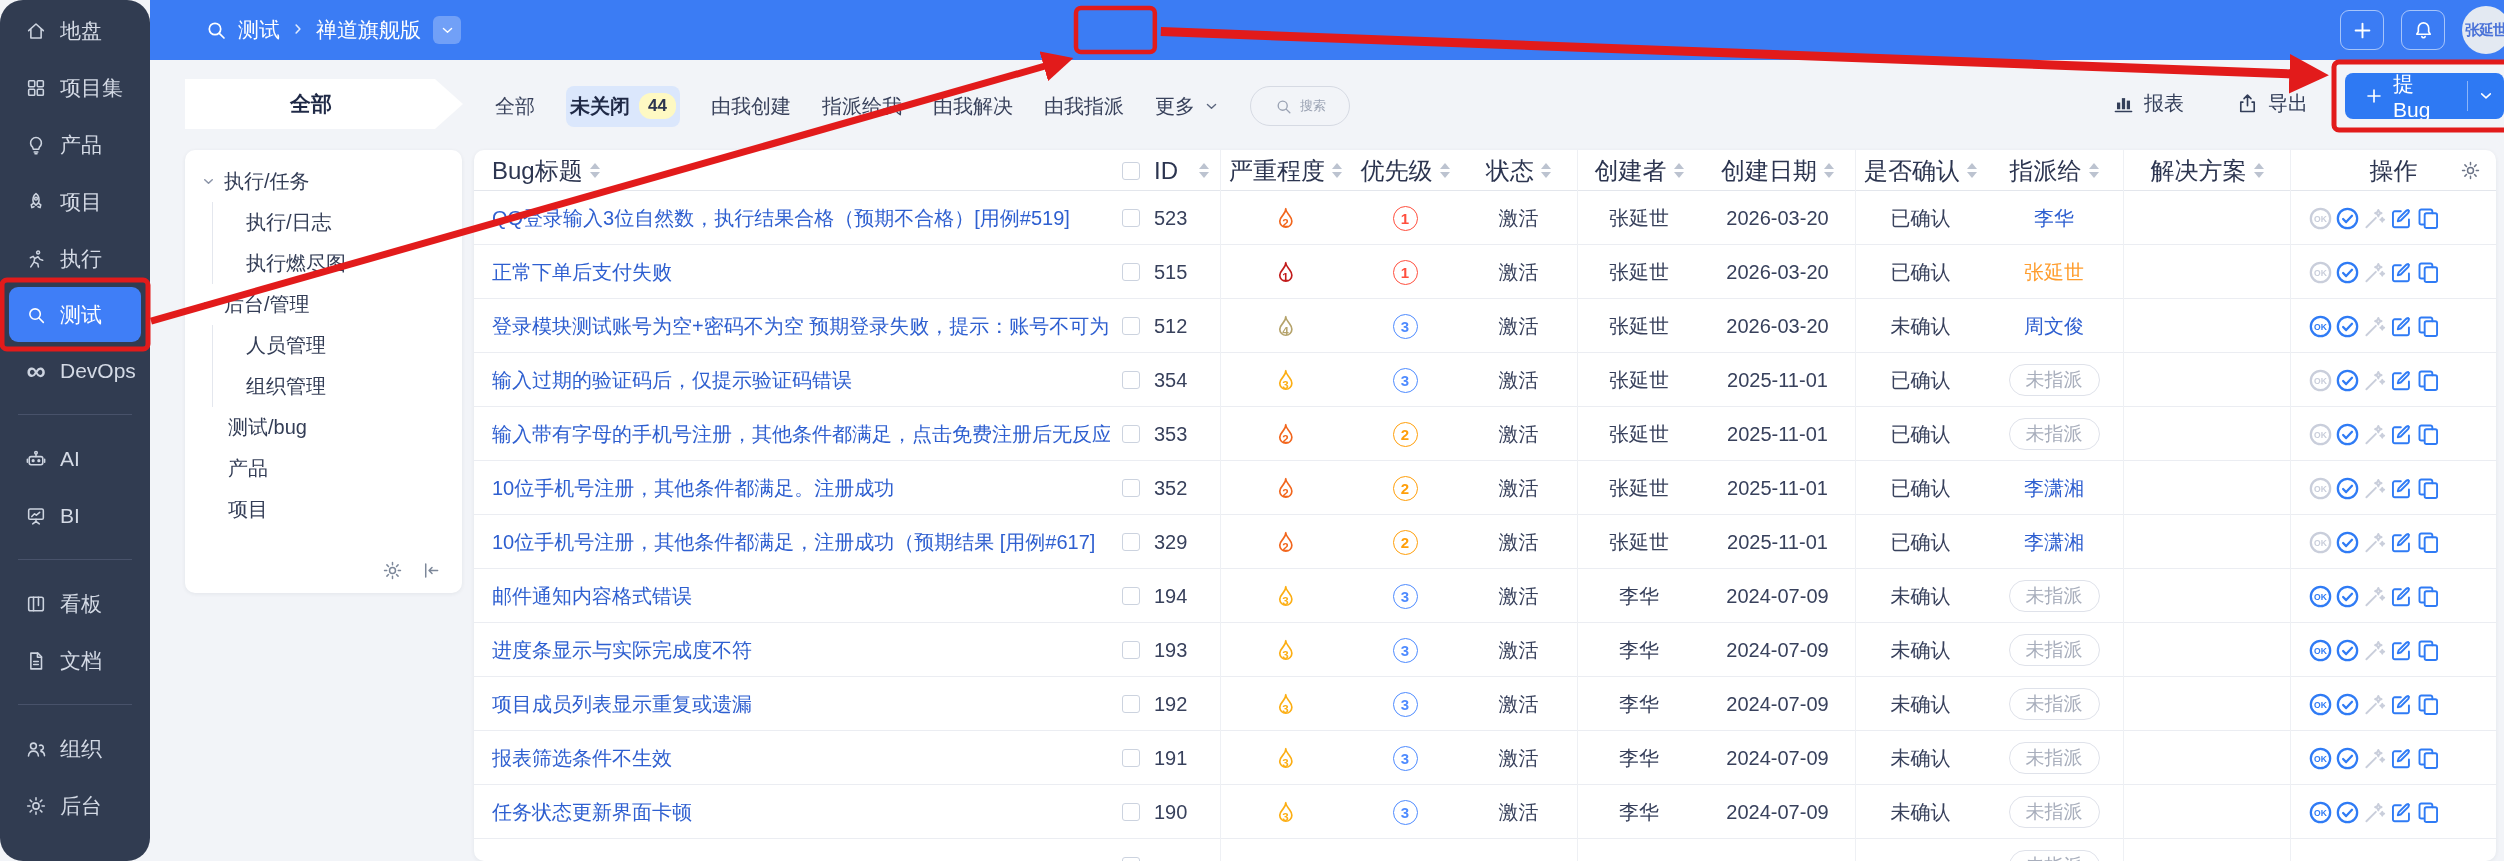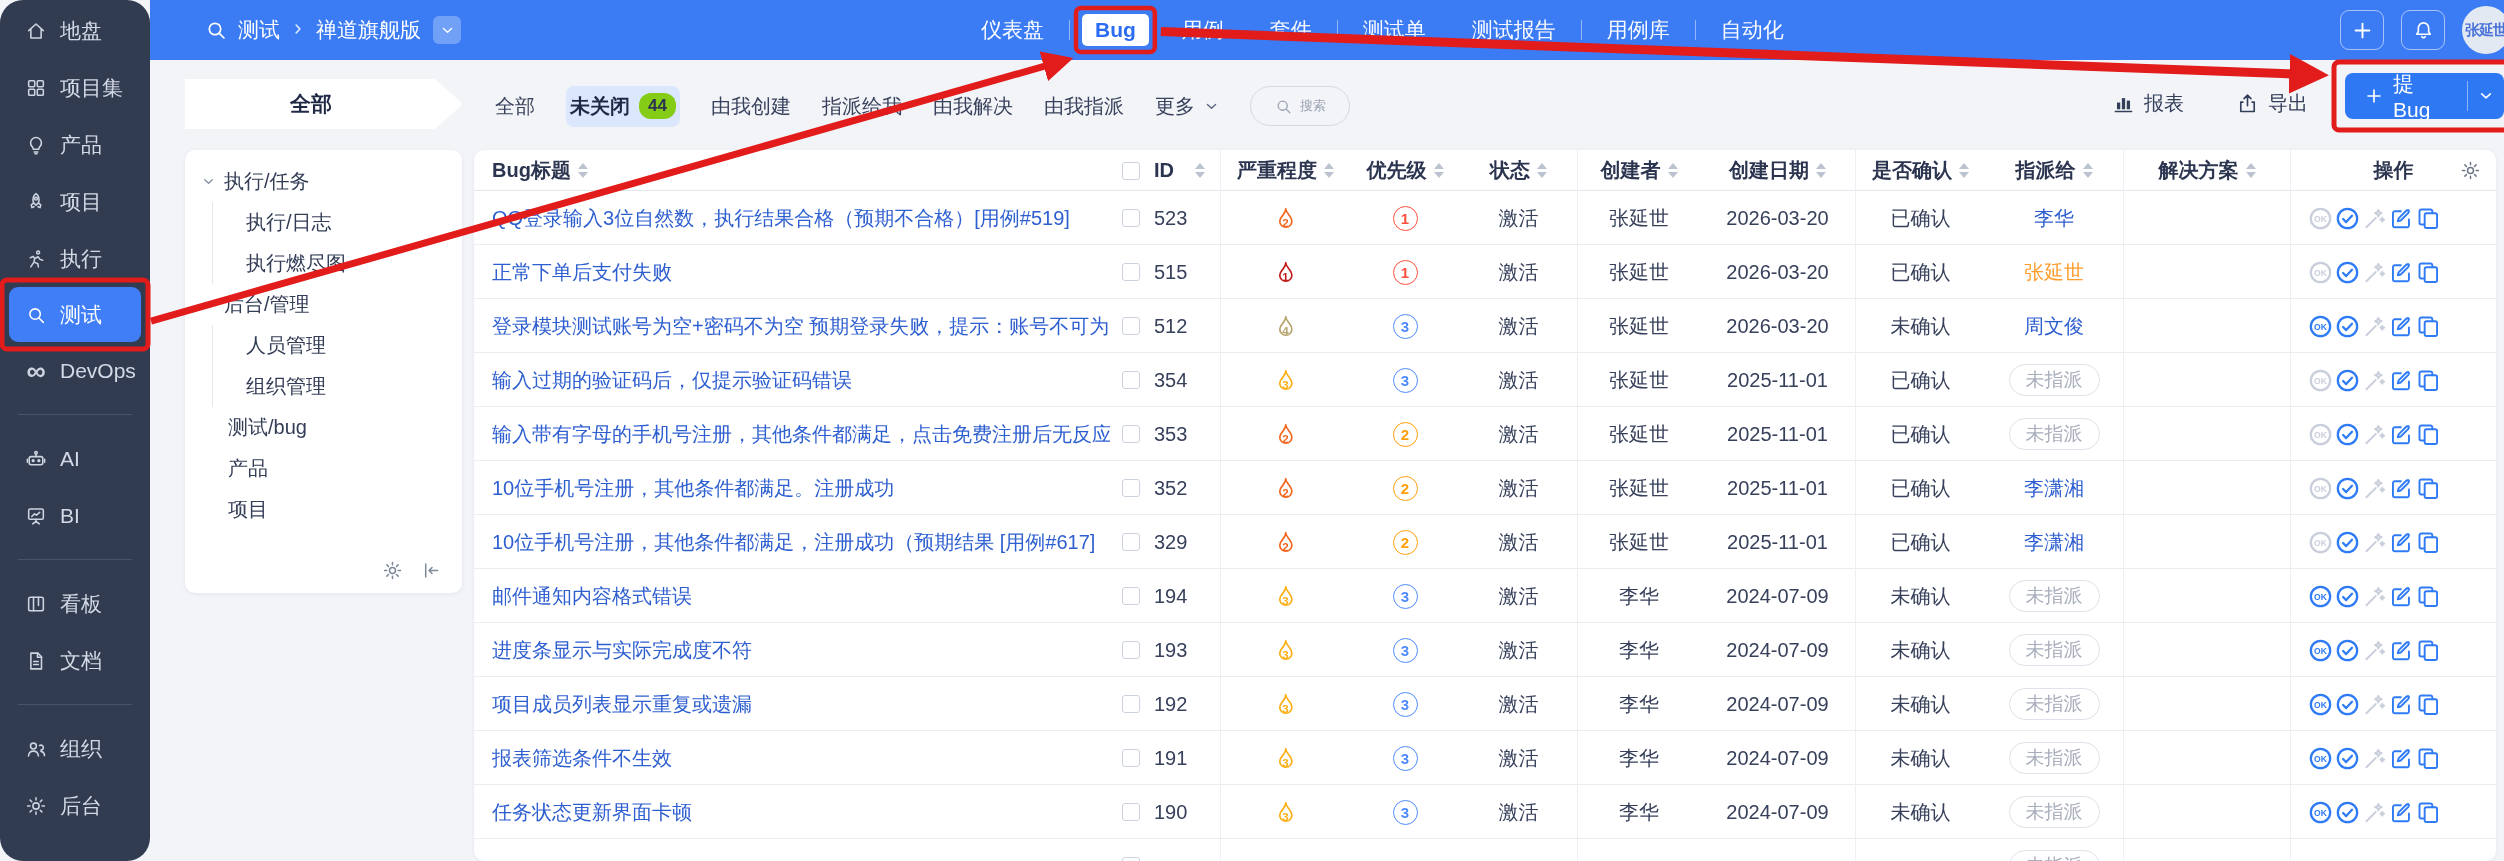--- a/index.html
+++ b/index.html
@@ -46,21 +46,21 @@
 
   
   .scope-tab{position:absolute;left:35px;top:19px;width:278px;height:50px;background:#fff;
              clip-path:polygon(0 0,calc(100% - 28px) 0,100% 50%,calc(100% - 28px) 100%,0 100%);
              display:flex;align-items:center;justify-content:center;padding-right:26px;
              font-size:21px;font-weight:700;color:#1f2946;
              filter:drop-shadow(0 1px 2px rgba(40,50,80,.12));}
   .tabs{position:absolute;left:345px;top:24px;height:44px;display:flex;align-items:center;gap:31px;}
   .tab{font-size:20px;color:#39425c;display:flex;align-items:center;gap:9px;white-space:nowrap;}
   .tab.active{background:#dbe7fc;border-radius:8px;padding:7px 4px;font-weight:700;color:#1f2946;}
-  .tab .badge{background:#84cc16;border-radius:12px;padding:0 9px;font-size:17px;line-height:26px;
+  .tab .badge{background:#fef9c3;border-radius:12px;padding:0 9px;font-size:17px;line-height:26px;
               font-weight:700;color:#2c3550;}
   .tab .icon{width:15px;height:15px;color:#5c667e;}
   .search-pill{display:flex;align-items:center;justify-content:center;gap:7px;width:100px;height:40px;
                border:1.5px solid #d6dae3;border-radius:21px;color:#9aa2b3;font-size:13px;}
   .search-pill .icon{width:19px;height:19px;}
   .bar-actions{position:absolute;left:1962px;top:30px;display:flex;align-items:center;gap:52px;}
   .bar-action{display:flex;align-items:center;gap:9px;font-size:20px;color:#333e59;}
   .bar-action .icon{width:23px;height:23px;color:#333e59;}
   .create-btn{position:absolute;left:2195px;top:13px;height:46px;display:flex;align-items:stretch;
               background:#2e79f3;border-radius:8px;color:#fff;overflow:hidden;}
@@ -81,21 +81,21 @@
   .tree-leaf{display:flex;align-items:center;padding-left:43px;height:41px;color:#333d56;font-size:20px;}
   .tree-foot{position:absolute;right:20px;bottom:12px;display:flex;gap:18px;color:#7c8799;}
   .tree-foot .icon{width:21px;height:21px;}
 
   
   .table-card{position:absolute;left:324px;top:90px;width:2022px;height:711px;background:#fff;
               border-radius:10px;box-shadow:0 1px 4px rgba(30,40,60,.07);overflow:hidden;}
   .grid-row{display:grid;grid-template-columns:636px 110px 130px 110px 117px 123px 155px 130px 138px 167px 206px;
             align-items:center;}
   .thead{height:41px;border-bottom:1px solid #e3e6ec;}
-  .th{display:flex;align-items:center;justify-content:center;height:41px;font-size:20px;font-weight:700;
+  .th{display:flex;align-items:center;justify-content:center;height:41px;font-size:24px;font-weight:400;
       color:#2c3550;position:relative;white-space:nowrap;}
   .th.left{justify-content:flex-start;padding-left:18px;}
   .trow{height:54px;border-bottom:1px solid #ebedf2;}
   .td{display:flex;align-items:center;justify-content:center;height:54px;font-size:20px;color:#38415c;
       overflow:hidden;white-space:nowrap;}
   .td.left{justify-content:flex-start;padding-left:18px;}
   .bl{border-left:1px solid #eef0f4;}
   .sort{display:inline-flex;flex-direction:column;gap:3px;margin-left:7px;}
   .sort i{width:0;height:0;border-left:5px solid transparent;border-right:5px solid transparent;}
   .sort .up{border-bottom:6px solid #bcc3d0;}
@@ -270,34 +270,20 @@
           </span></span>
       <span>禅道旗舰版</span>
       <span class="crumb-dd">
           <span class="icon" id="crumb-dd-icon">
             <svg viewBox="0 0 24 24" fill="none" stroke="currentColor" stroke-width="1.7" stroke-linecap="round" stroke-linejoin="round">
               <path d="M5.5 8.8l6.5 6 6.5-6" stroke-width="2.2"></path>
             </svg>
           </span>
         </span>
     </div>
-    <nav class="nav" id="topnav">
-        <span class="nav-item">仪表盘</span>
-        <span class="nav-sep"></span>
-        <span class="nav-item active">Bug</span>
-        <span class="nav-item">用例</span>
-        <span class="nav-item">套件</span>
-        <span class="nav-sep"></span>
-        <span class="nav-item">测试单</span>
-        <span class="nav-item">测试报告</span>
-        <span class="nav-sep"></span>
-        <span class="nav-item">用例库</span>
-        <span class="nav-sep"></span>
-        <span class="nav-item">自动化</span>
-      </nav>
     <div class="top-right">
       <span class="top-btn" id="btn-plus">
           <span class="icon">
             <svg viewBox="0 0 24 24" fill="none" stroke="currentColor" stroke-width="1.7" stroke-linecap="round" stroke-linejoin="round">
               <path d="M12 4.8v14.4M4.8 12h14.4" stroke-width="2"></path>
             </svg>
           </span>
         </span>
       <span class="top-btn" id="btn-bell">
           <span class="icon">

